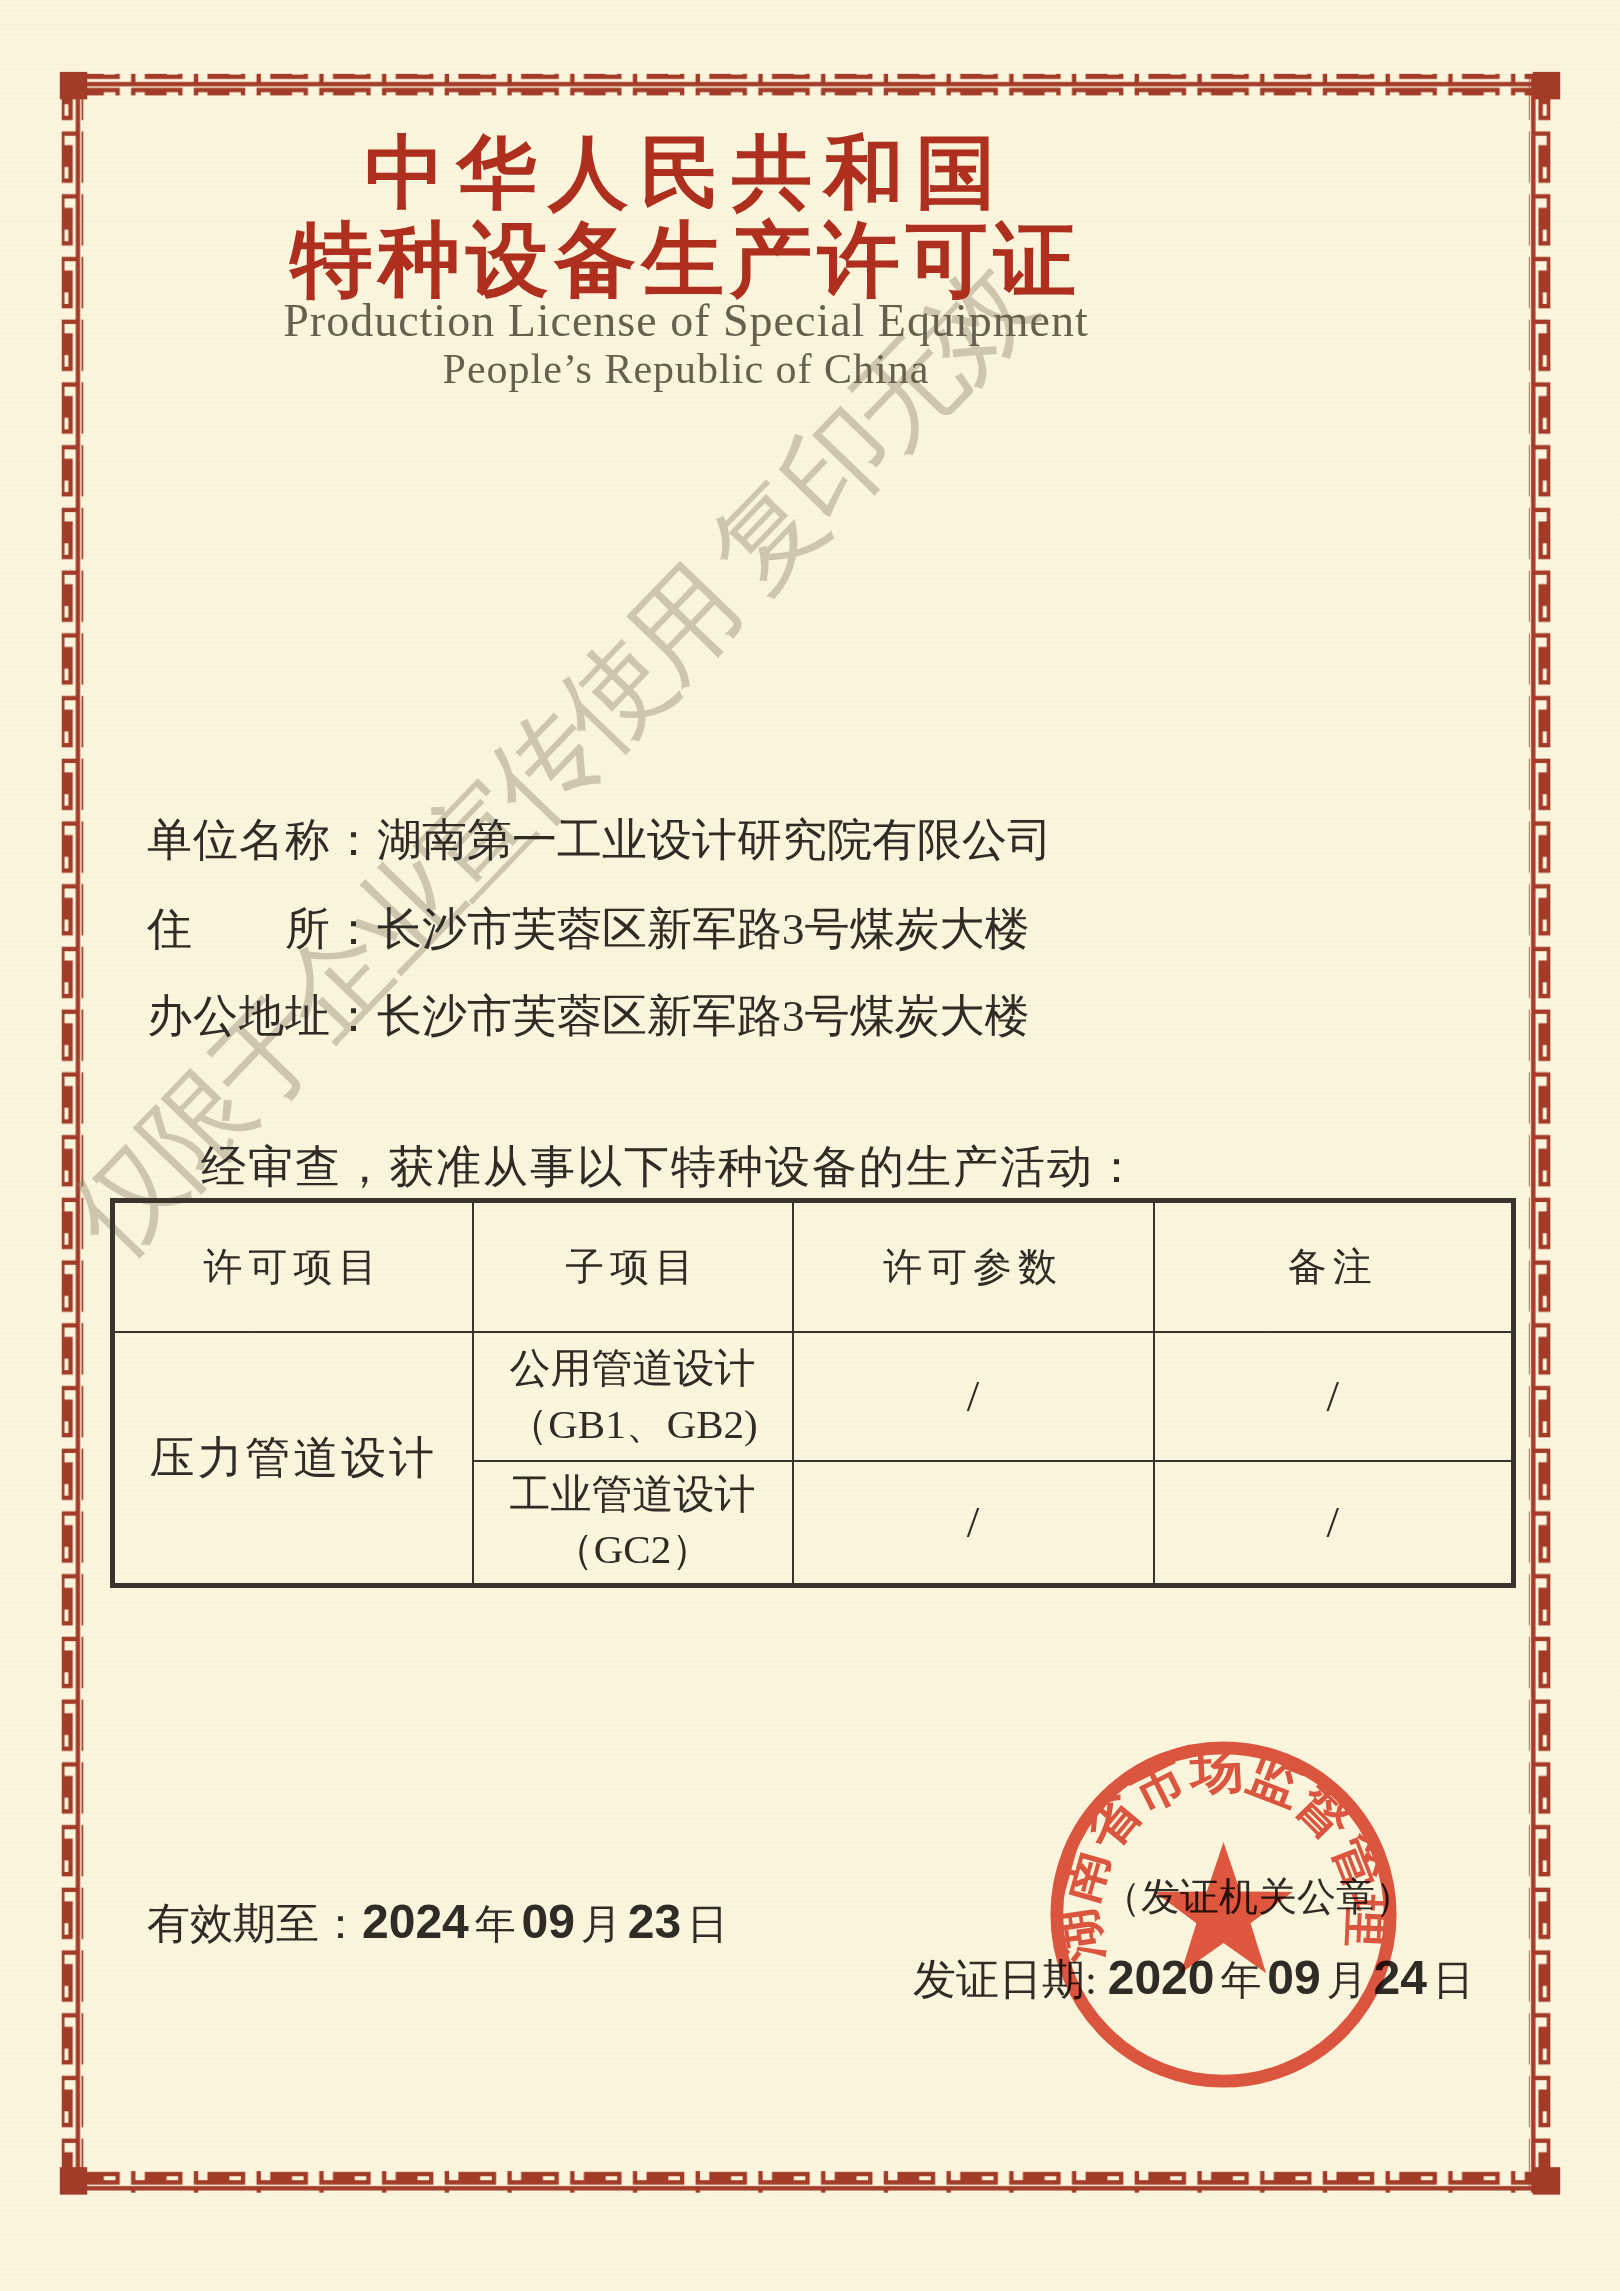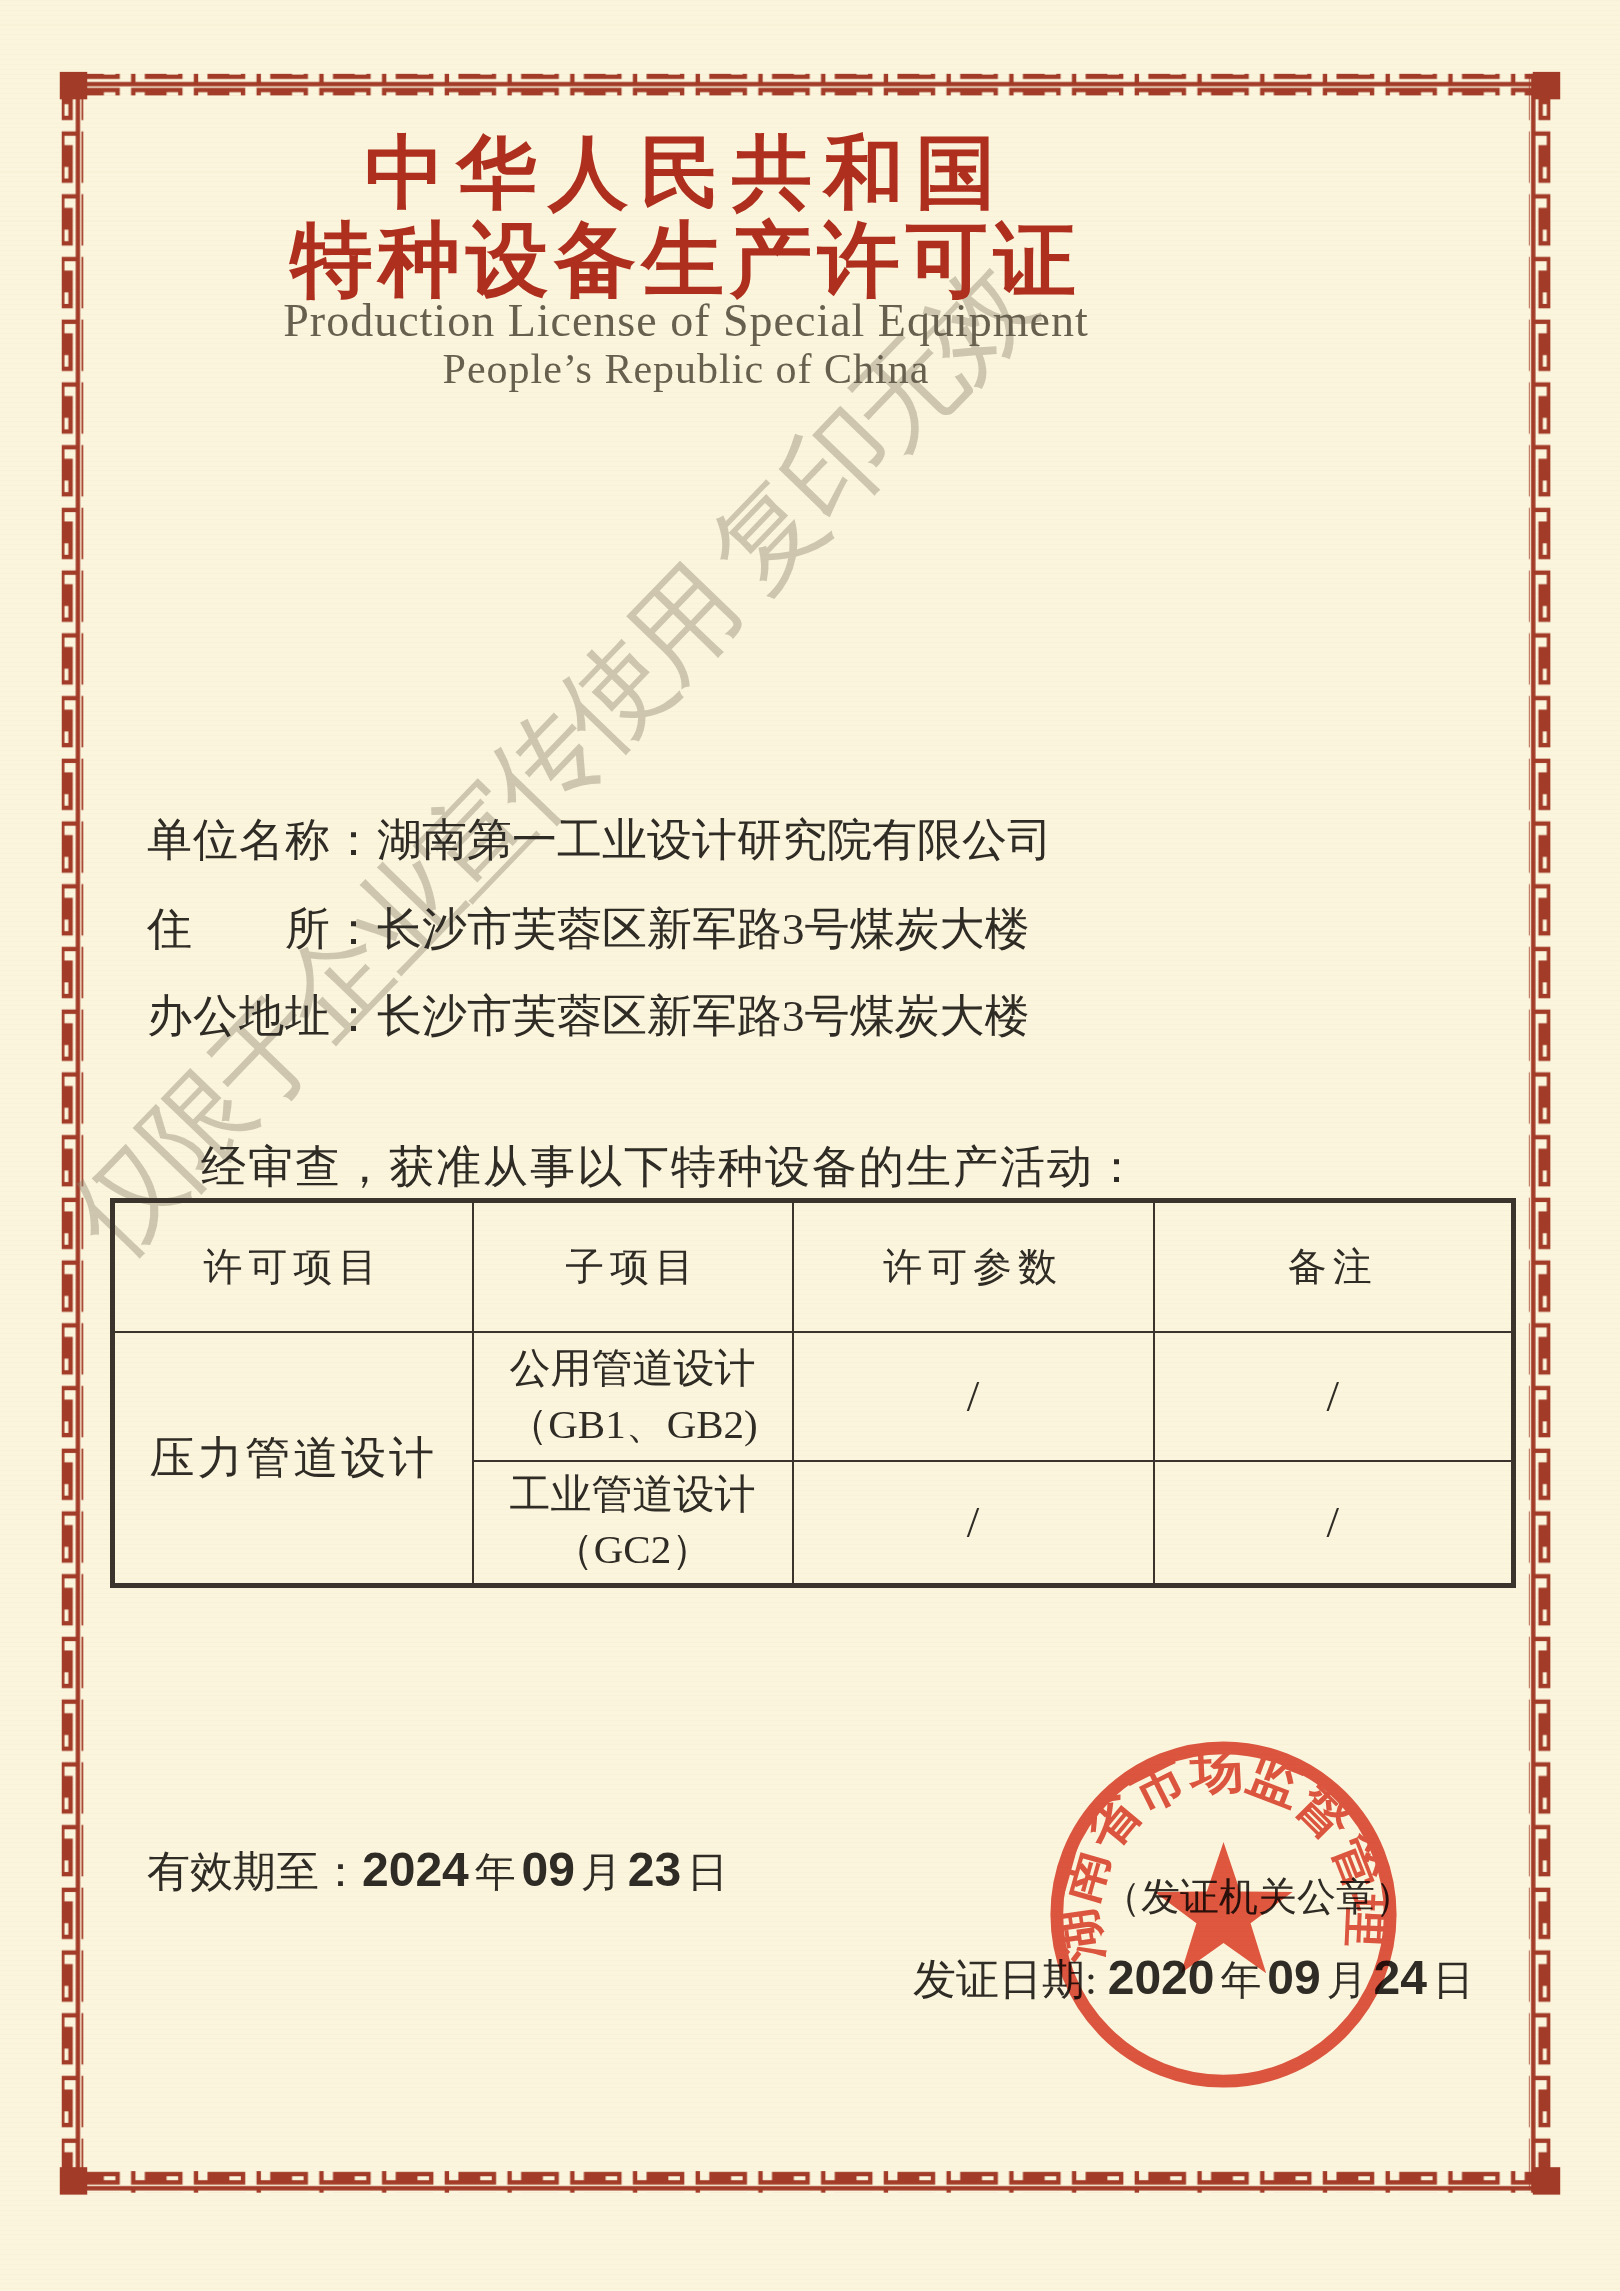--- a/index.html
+++ b/index.html
@@ -151,21 +151,21 @@
           <div>工业管道设计</div>
           <div>（GC2）</div>
         </td>
         <td class="slash">/</td>
         <td class="slash">/</td>
       </tr>
     </tbody>
       </table>
 
 
-    <div class="footer-line" style="left:147px;top:1842px">
+    <div class="footer-line" style="left:147px;top:1894px">
       <span>有效期至：</span><span class="date-num">2024</span><span class="date-unit">年</span><span class="date-num">09</span><span class="date-unit">月</span><span class="date-num">23</span><span class="date-unit">日</span>
     </div>
 
     <div class="footer-line" style="left:913px;top:1950px;z-index:5">
       <span>发证日期:</span> <span class="date-num">2020</span><span class="date-unit">年</span><span class="date-num">09</span><span class="date-unit">月</span><span class="date-num">24</span><span class="date-unit">日</span>
     </div>
 
     <div class="seal-caption">（发证机关公章）</div>
   </div>
 

